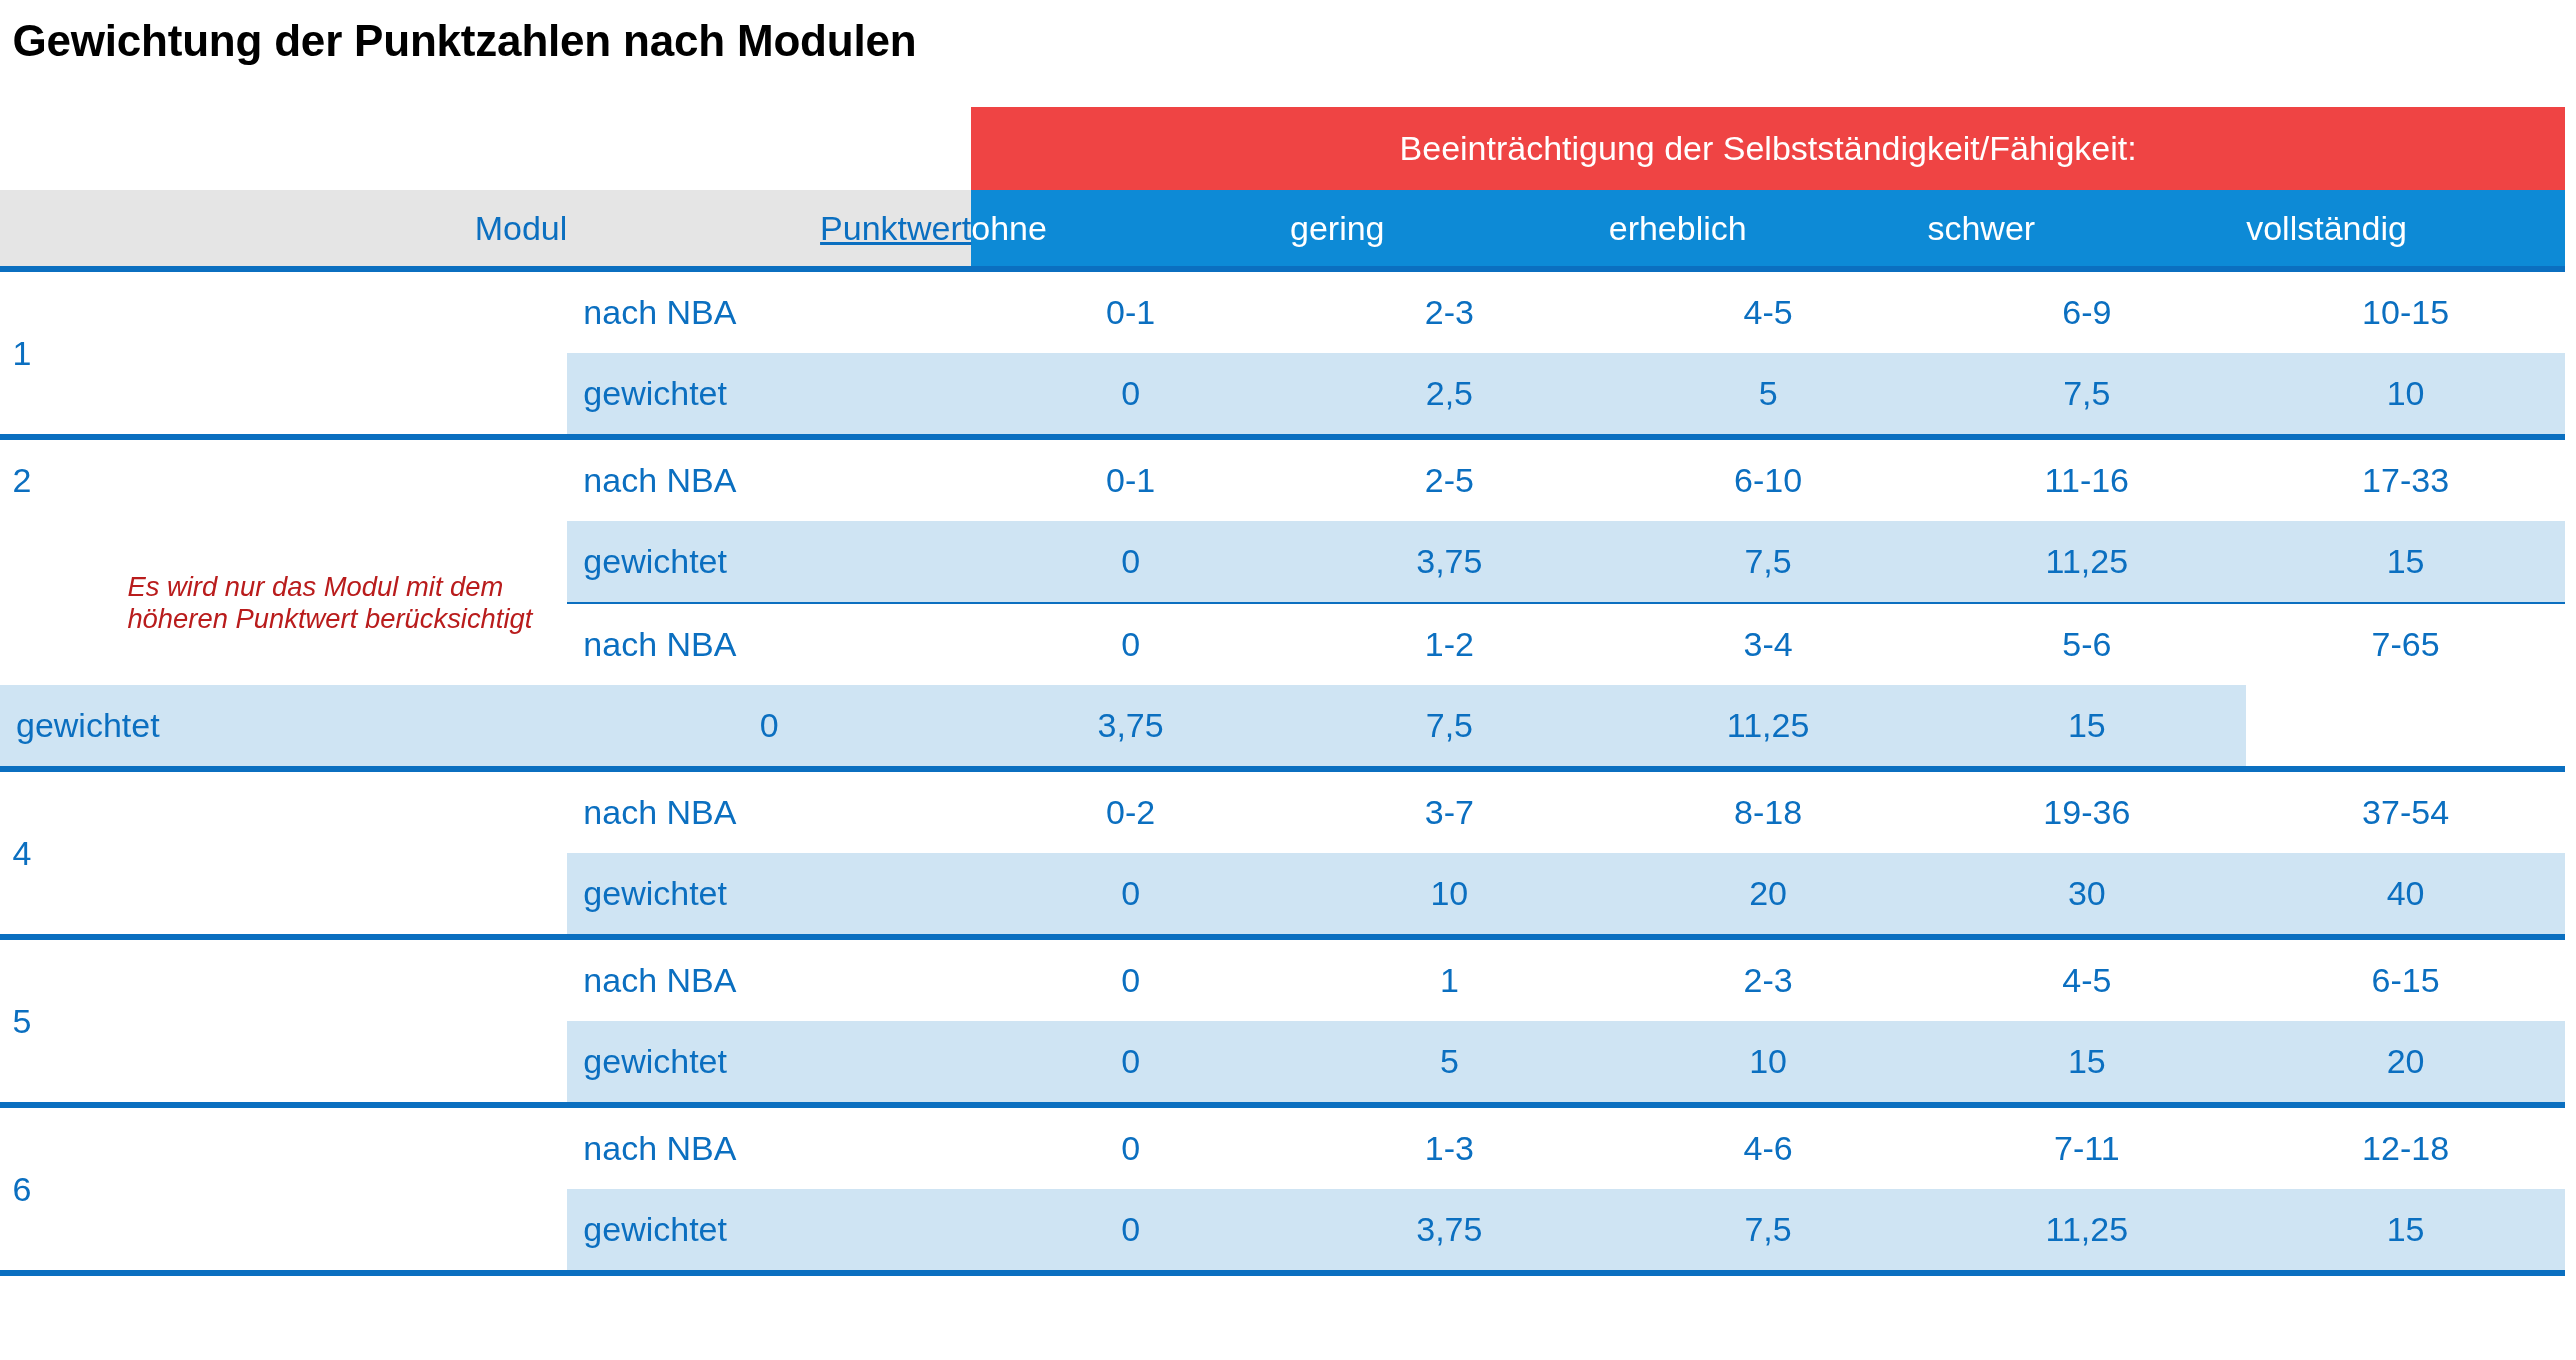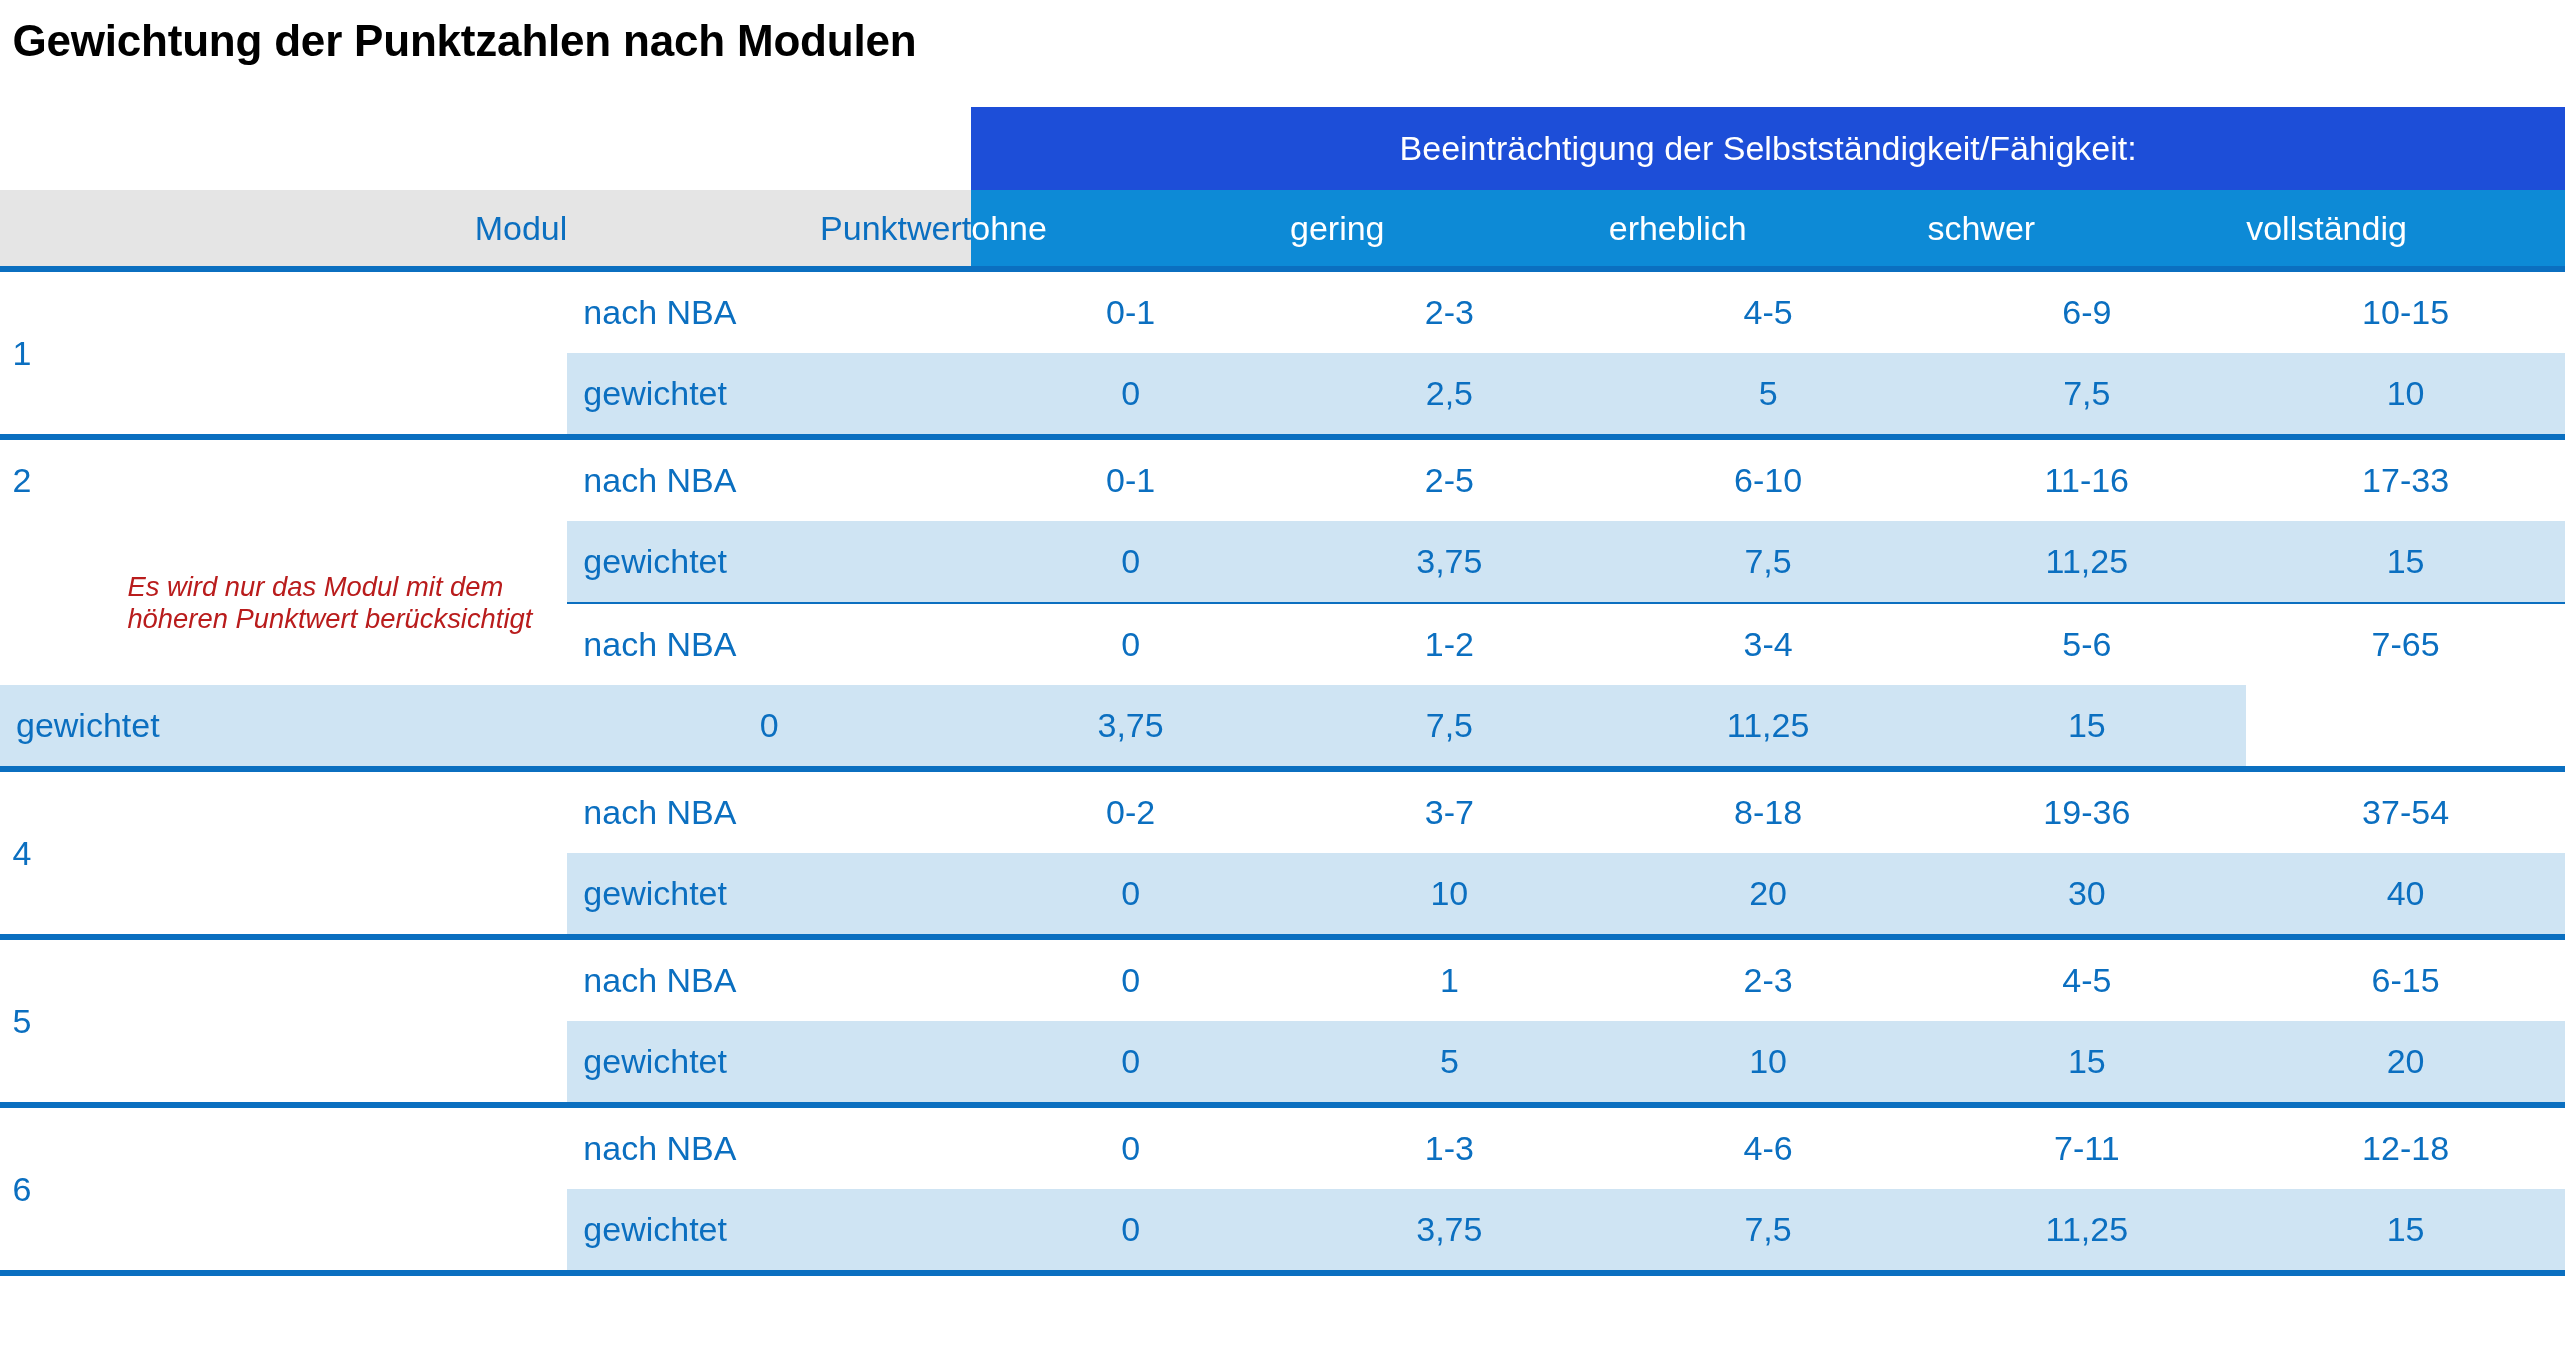--- a/index.html
+++ b/index.html
@@ -38,21 +38,21 @@
   col.c-punktwert  { width: 403px; }
   col.c-val        { width: 318px; }
 
   
   .hdr-band td {
     padding: 0;
     height: 83px;
     vertical-align: middle;
   }
   .band-fill {
-    background: #1d4ed8;
+    background: #ef4444;
     color: #ffffff;
     font-size: 34px;
     text-align: center;
     height: 83px;
     line-height: 83px;
     white-space: nowrap;
   }
   .hdr-labels td {
     background: #0d8ad6;
     color: #ffffff;
@@ -62,20 +62,21 @@
     padding: 0;
   }
   .hdr-labels td.plain {
     background: #e5e5e5;
     color: #0b6fc0;
     text-align: right;
     padding-left: 12.4px;
   }
   .hdr-labels td.plain.pw {
     padding-left: 16px;
+    text-decoration: underline;
   }
   .rule-thick td {
     height: 0;
     padding: 0;
     border-bottom: 6.2px solid #0b6fc0;
   }
   .rule-thin td {
     height: 0;
     padding: 0;
     border-bottom: 2.7px solid #0b6fc0;

